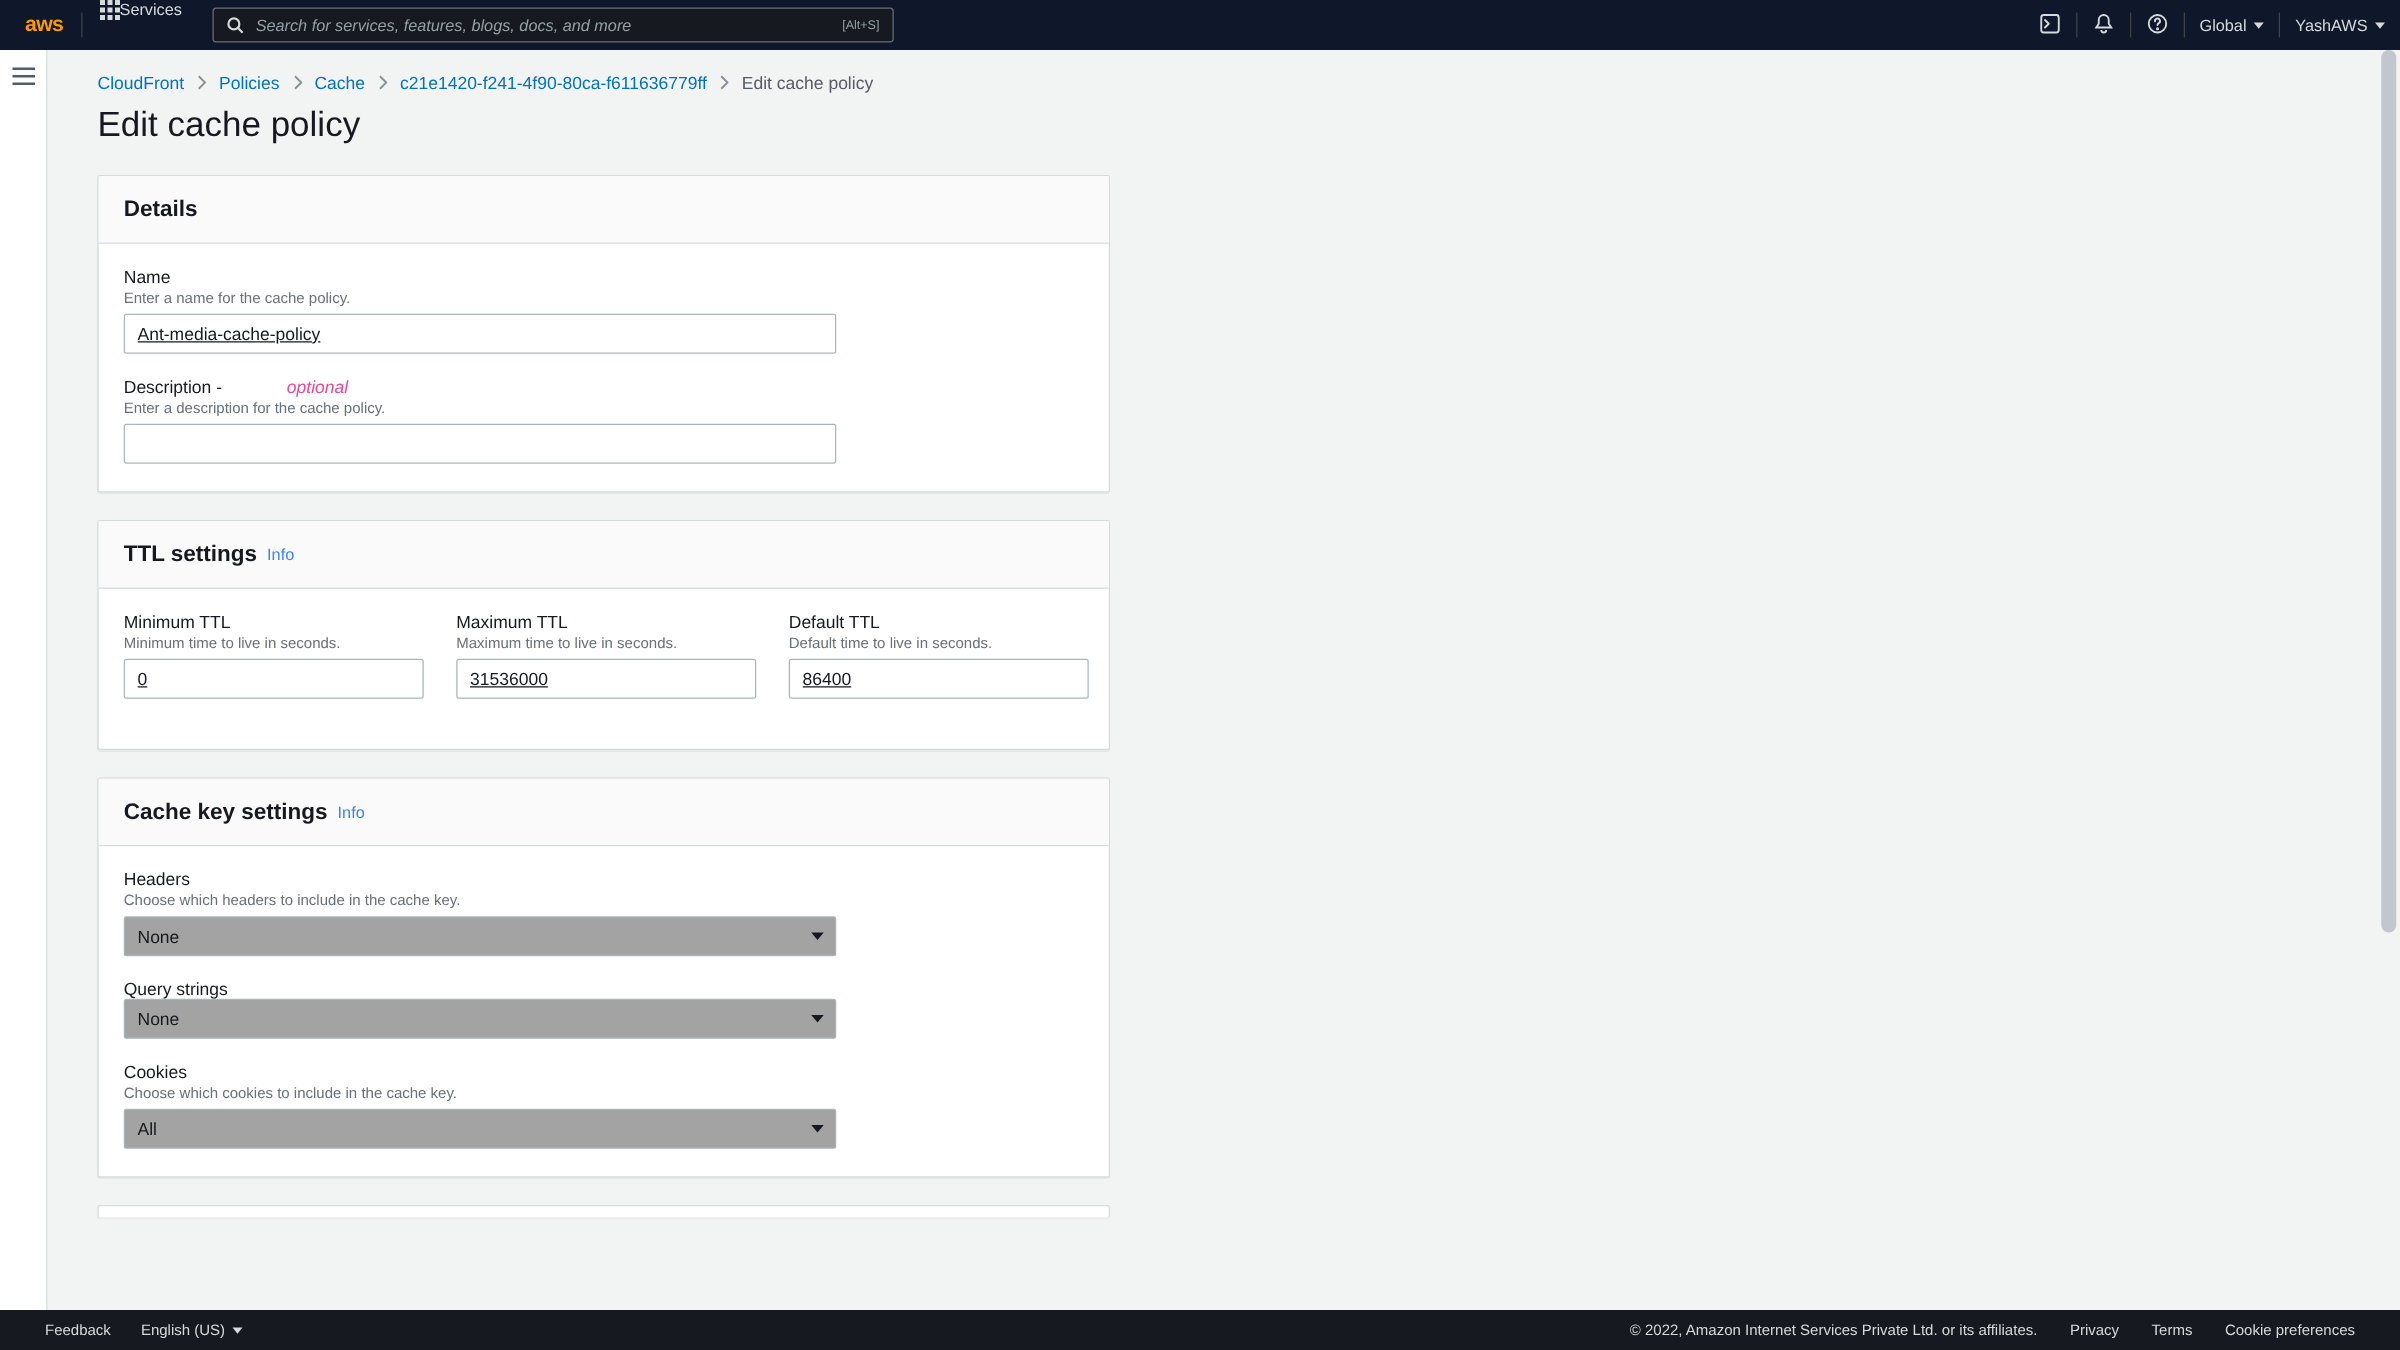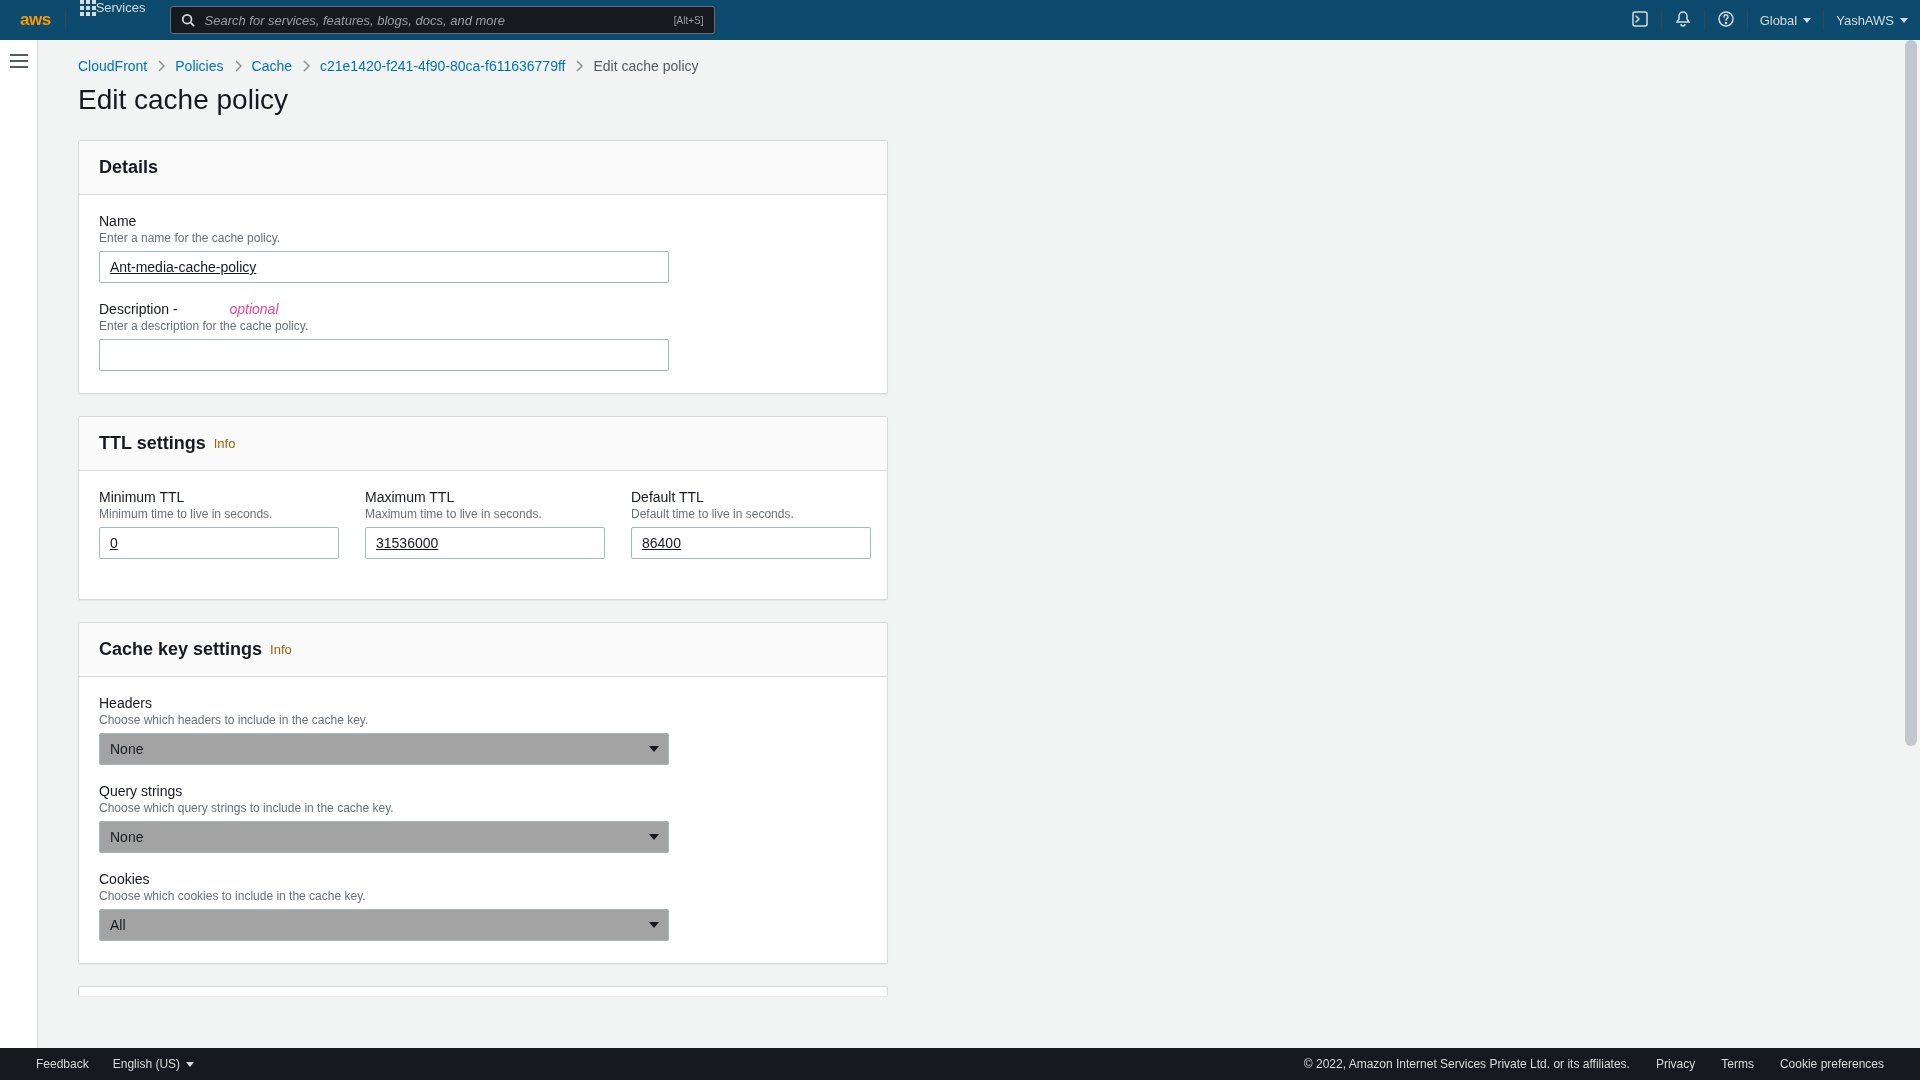--- a/index.html
+++ b/index.html
@@ -1,18 +1,18 @@
 <!DOCTYPE html>
 <html><head>
 <meta charset="utf-8">
 <style>
   * { box-sizing: border-box; margin: 0; padding: 0; }
   html, body { width: 1920px; height: 1080px; font-family: "Amazon Ember", "Helvetica Neue", Arial, sans-serif; background: #f2f3f3; overflow: hidden; }
   
-  .navbar { height: 40px; background: #0c4a6e; display: flex; align-items: center; color: #d5dbdb; font-size: 13px; }
+  .navbar { height: 40px; background: #0f172a; display: flex; align-items: center; color: #d5dbdb; font-size: 13px; }
   .nav-left { display: flex; align-items: center; height: 100%; }
   .aws-logo { padding: 0 14px 0 20px; font-weight: bold; color: #ff9900; font-size: 17px; letter-spacing: -0.5px; display:flex; align-items:center; gap:4px; }
   .nav-sep { width:1px; height:20px; background:#3f4448; }
   .services-btn { display:flex; align-items:flex-start; gap:0; padding:0 14px; cursor:pointer; height:100%; }
   .grid-icon { display:grid; grid-template-columns:repeat(3,4px); grid-template-rows:repeat(3,4px); gap:2px; }
   .grid-icon span { background:#d5dbdb; width:4px; height:4px; }
   .search-wrap { margin-left:10px; }
   .search-box { display:flex; align-items:center; width:545px; height:28px; border:1px solid #687078; border-radius:3px; background:#16191f; padding:0 10px; justify-content:space-between; }
   .search-left { display:flex; align-items:center; gap:10px; flex:1; }
   .search-input { background:transparent; border:none; color:#d5dbdb; font-style:italic; font-size:13px; width:100%; outline:none; }
@@ -30,21 +30,21 @@
   
   .main { position:absolute; left:38px; top:40px; right:18px; bottom:32px; overflow-y:auto; padding:18px 40px 40px 40px; }
   .breadcrumb { font-size:14px; color:#545b64; display:flex; align-items:center; flex-wrap:wrap; gap:10px; margin-bottom:10px; }
   .breadcrumb a { color:#0073bb; text-decoration:none; cursor:pointer; }
   .crumb-sep svg { display:block; }
   .page-title { font-size:28px; font-weight:400; color:#16191f; margin:6px 0 24px 0; }
   
   .panel { width:810px; border:1px solid #d5dbdb; background:#fff; margin-bottom:22px; box-shadow:0 1px 1px rgba(0,0,0,0.05);	border-radius:2px; }
   .panel-header { padding:16px 20px; border-bottom:1px solid #d5dbdb; background:#fafafa; display:flex; align-items:center; gap:8px; }
   .panel-header h2 { font-size:18px; font-weight:700; color:#16191f; }
-  .info-link { color:#a16207; font-size:13px; cursor:pointer; font-weight:400; }
+  .info-link { color:#3b82f6; font-size:13px; cursor:pointer; font-weight:400; }
   .panel-body { padding:18px 20px 22px 20px; }
   .field { margin-bottom:18px; }
   .field:last-child { margin-bottom:0; }
   .field-label { font-size:14px; color:#16191f; }
   .field-label .optional { font-style:italic; color:#ec4899;margin-left:48px; }
   .field-help { font-size:12px; color:#687078; margin-top:2px; margin-bottom:6px; }
   .text-input { width:570px; height:32px; border:1px solid #aab7b8; border-radius:2px; padding:0 10px; font-size:14px; color:#16191f; outline:none;text-decoration:underline; }
   .ttl-row { display:flex; gap:26px; }
   .ttl-col .text-input { width:240px; }
   .select-wrap { position:relative; width:570px; }
@@ -237,21 +237,20 @@
         <div class="field-help">Choose which headers to include in the cache key.</div>
         <div class="select-wrap">
           <select class="select">
             <option>None</option>
           </select>
           <span class="select-caret"></span>
         </div>
       </div>
       <div class="field">
         <div class="field-label">Query strings</div>
-        <div class="field-help">Choose which query strings to include in the cache key.</div>
         <div class="select-wrap">
           <select class="select">
             <option>None</option>
           </select>
           <span class="select-caret"></span>
         </div>
       </div>
       <div class="field">
         <div class="field-label">Cookies</div>
         <div class="field-help">Choose which cookies to include in the cache key.</div>

